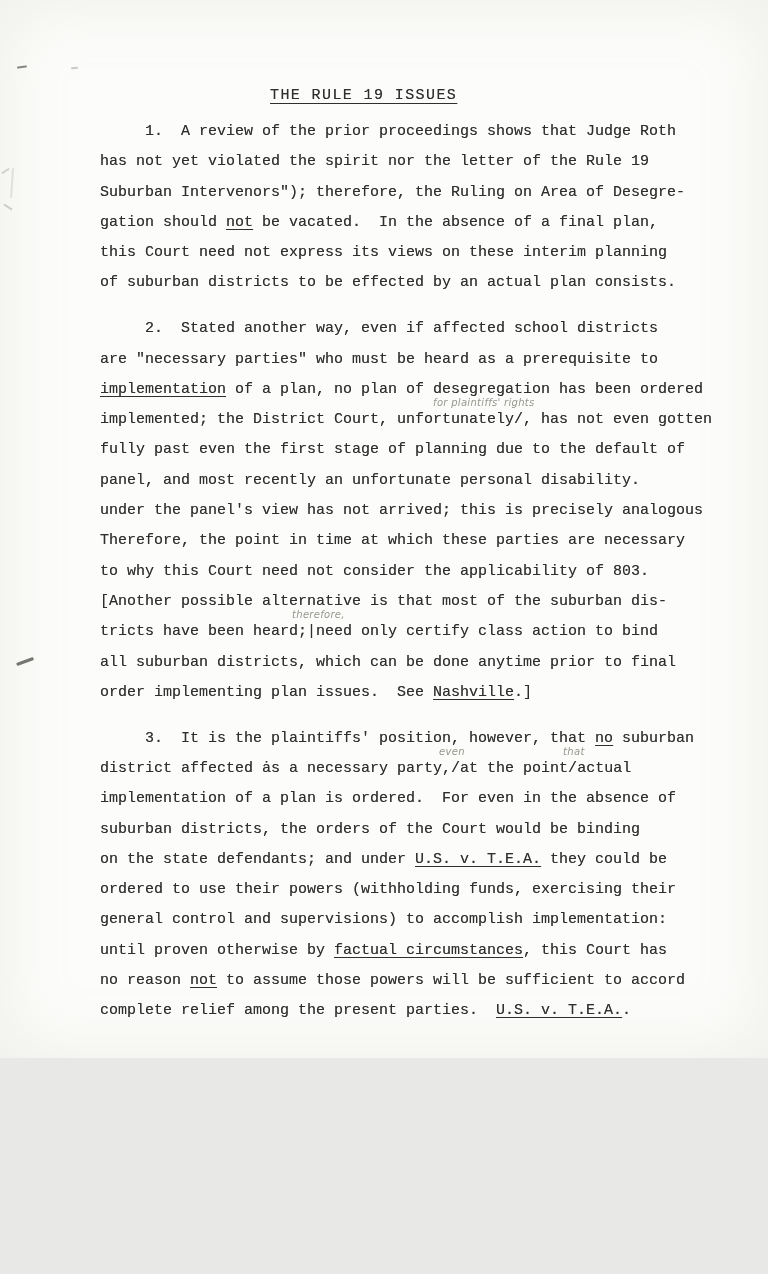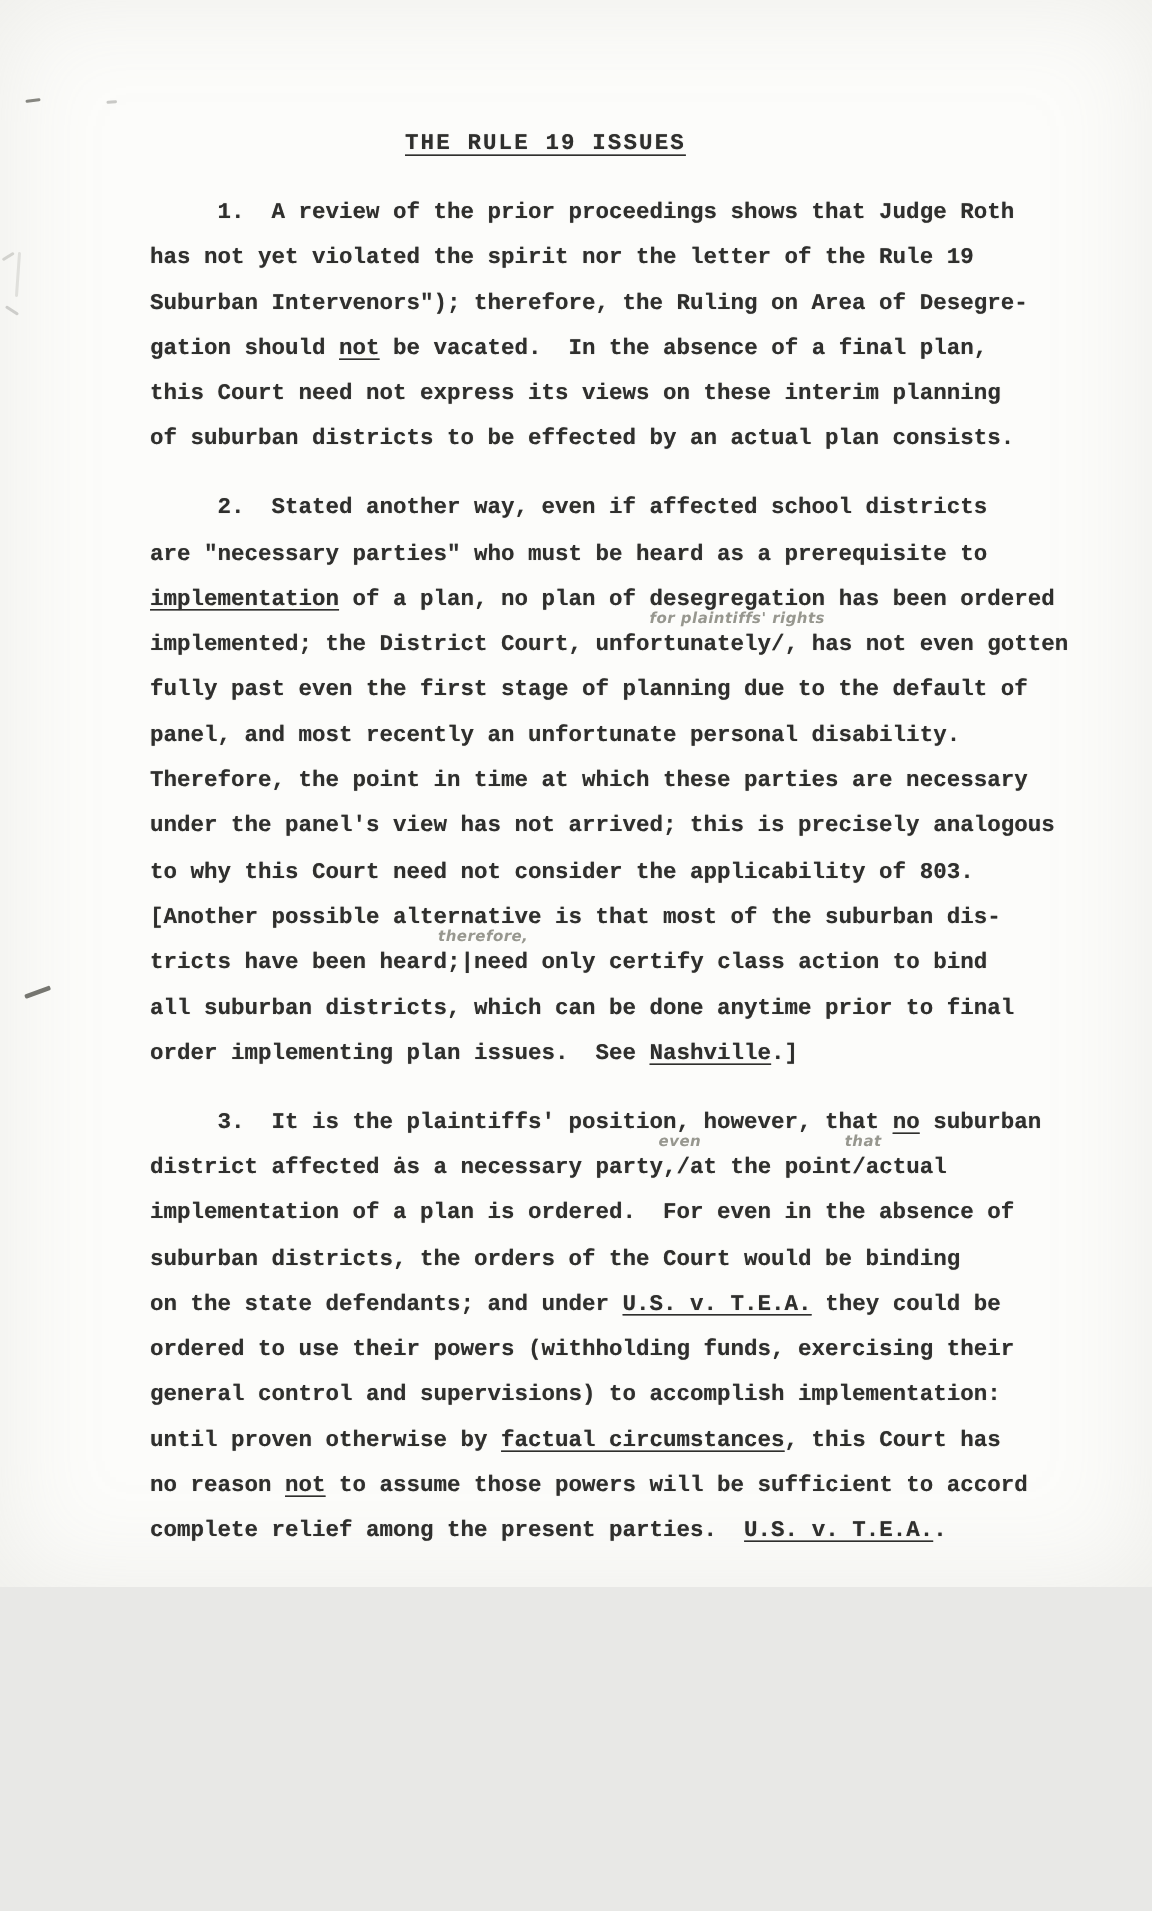--- a/index.html
+++ b/index.html
@@ -5,30 +5,29 @@
   html,body{margin:0;padding:0;background:#e8e8e6;}
   .page{
     position:relative;
     width:768px;height:1058px;
     margin:0 auto;
     background:#fcfcfa;
     box-shadow:inset 0 0 70px rgba(170,170,162,0.18);
     overflow:hidden;
     font-family:"Liberation Mono","DejaVu Sans Mono",monospace;
     color:#2f2f2d;
-    font-weight:bold;
   }
   .title{
     position:absolute;top:87px;left:270px;
     font-size:15px;letter-spacing:1.4px;white-space:pre;
     text-decoration:underline;text-underline-offset:4px;
     text-shadow:0 0 0.5px rgba(40,40,40,0.6);
   }
   .body{
-    position:absolute;top:127px;left:100px;width:620px;
+    position:absolute;top:117px;left:100px;width:620px;
   }
   .para{line-height:30.3px;margin:0 0 15.5px 0;}
   .line{white-space:pre;font-size:15px;text-shadow:0 0 0.5px rgba(40,40,40,0.55);}
   .seg{white-space:pre;}
   .u{text-decoration:underline;text-underline-offset:3px;margin-top:40px;}
   .anchor{position:relative;}
   .note{
     position:absolute;top:-13px;
     font-family:"DejaVu Sans",sans-serif;
     font-style:italic;font-size:10px;line-height:10px;
@@ -51,22 +50,22 @@
         <div class="line"><span class="seg">this Court need not express its views on these interim planning</span></div>
         <div class="line"><span class="seg">of suburban districts to be effected by an actual plan consists.</span></div>
       </div>
       <div class="para">
         <div class="line"><span class="seg">     2.  Stated another way, even if affected school districts</span></div>
         <div class="line"><span class="seg">are "necessary parties" who must be heard as a prerequisite to</span></div>
         <div class="line"><span class="seg u">implementation</span><span class="seg"> of a plan, no plan of desegregation has been ordered</span></div>
         <div class="line"><span class="seg">implemented; the District Court, unfortunately</span><span class="seg anchor">/<span class="note" style="left: -81px;">for plaintiffs' rights</span></span><span class="seg">, has not even gotten</span></div>
         <div class="line"><span class="seg">fully past even the first stage of planning due to the default of</span></div>
         <div class="line"><span class="seg">panel, and most recently an unfortunate personal disability.</span></div>
+        <div class="line"><span class="seg">under the panel's view has not arrived; this is precisely analogous</span></div>
         <div class="line"><span class="seg">Therefore, the point in time at which these parties are necessary</span></div>
-        <div class="line"><span class="seg">under the panel's view has not arrived; this is precisely analogous</span></div>
         <div class="line"><span class="seg">to why this Court need not consider the applicability of 803.</span></div>
         <div class="line"><span class="seg">[Another possible alternative is that most of the suburban dis-</span></div>
         <div class="line"><span class="seg">tricts have been heard;</span><span class="seg anchor">|<span class="note" style="left: -15px;">therefore,</span></span><span class="seg">need only certify class action to bind</span></div>
         <div class="line"><span class="seg">all suburban districts, which can be done anytime prior to final</span></div>
         <div class="line"><span class="seg">order implementing plan issues.  See </span><span class="seg u">Nashville</span><span class="seg">.]</span></div>
       </div>
       <div class="para">
         <div class="line"><span class="seg">     3.  It is the plaintiffs' position, however, that </span><span class="seg u">no</span><span class="seg"> suburban</span></div>
         <div class="line"><span class="seg">district affected ȧs a necessary party,</span><span class="seg anchor">/<span class="note" style="left: -12px;">even</span></span><span class="seg">at the point</span><span class="seg anchor">/<span class="note" style="left: -5px;">that</span></span><span class="seg">actual</span></div>
         <div class="line"><span class="seg">implementation of a plan is ordered.  For even in the absence of</span></div>

